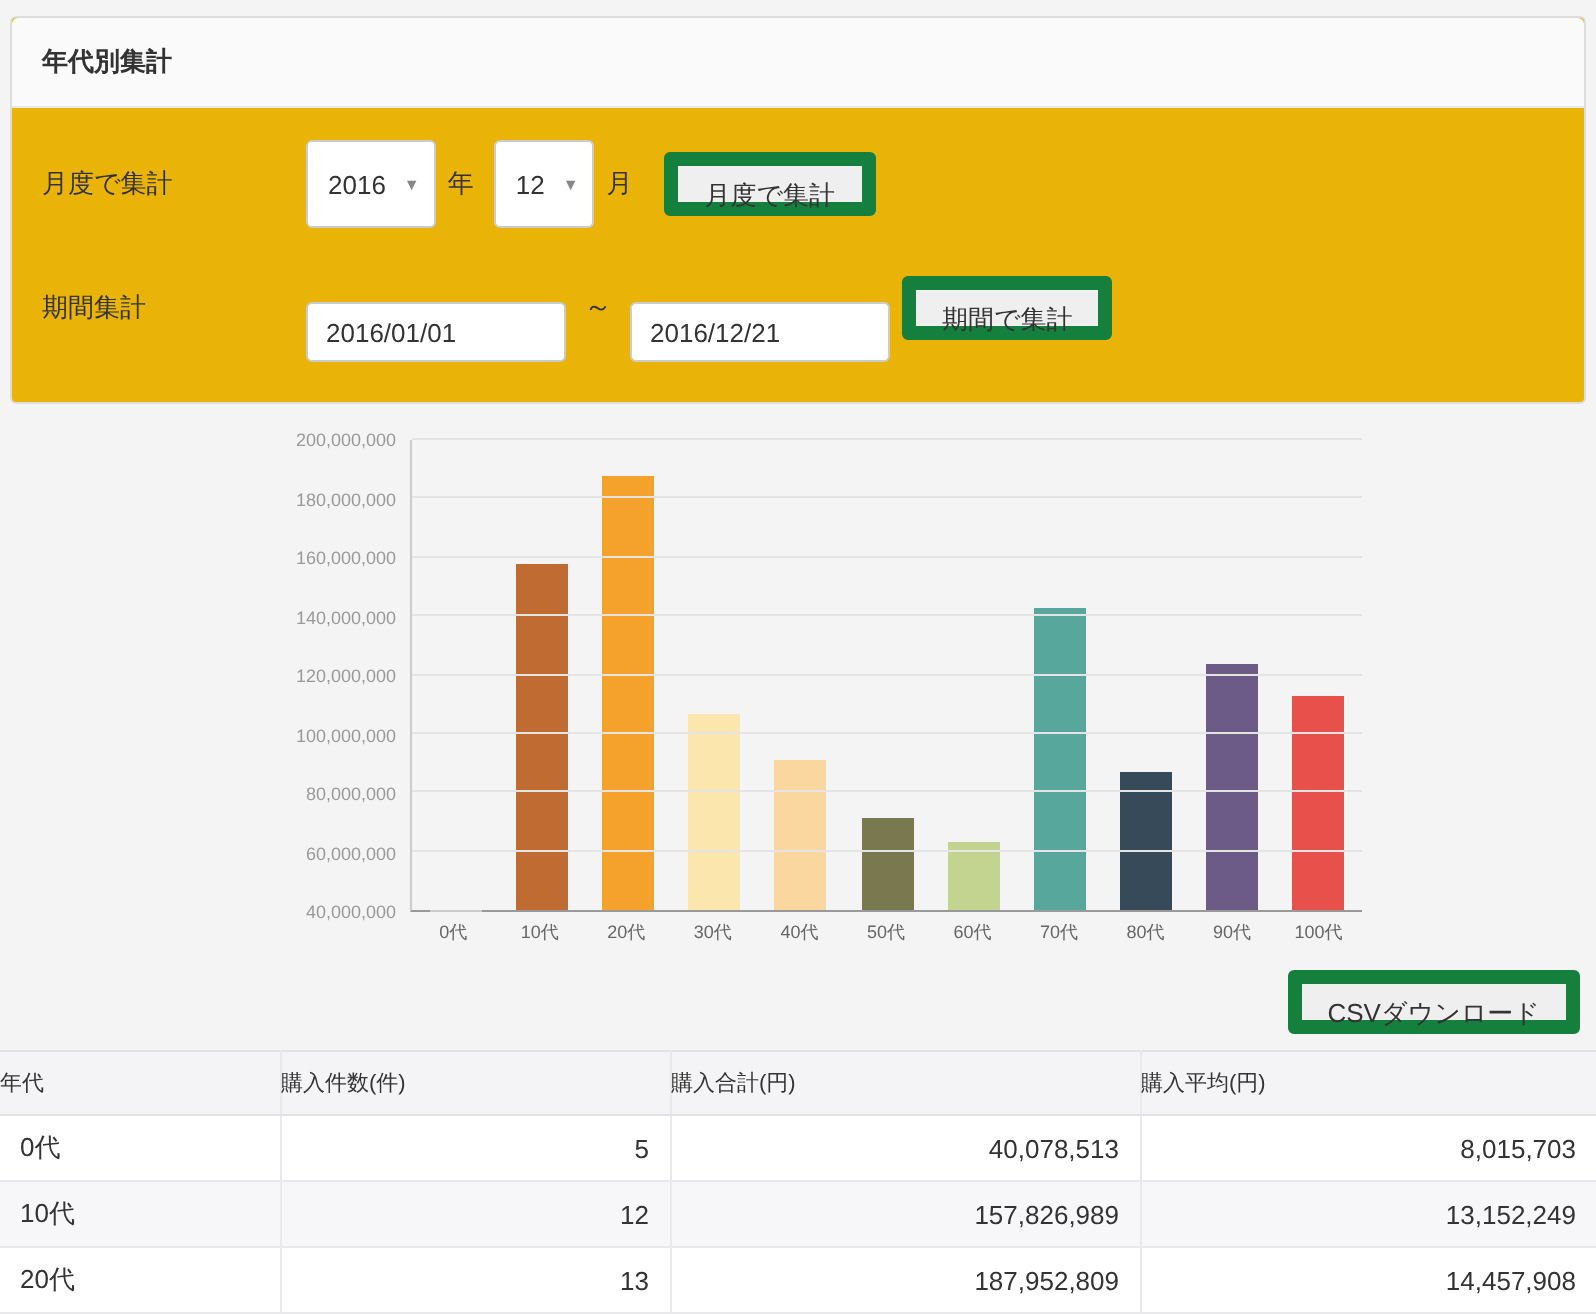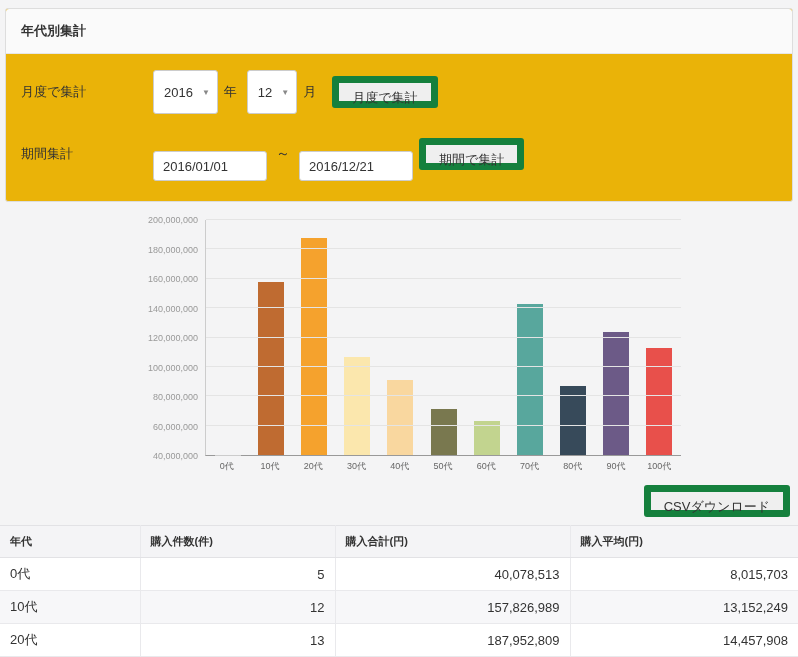--- a/index.html
+++ b/index.html
@@ -23,21 +23,21 @@
   .form-row:last-child { margin-bottom:0; }
   .form-label { width:132px; font-size:13px; color:#333; flex:0 0 132px; }
   .select {
     display:inline-flex; align-items:center; height:44px; padding:0 7px 0 10px;
     border:1px solid #ccc; border-radius:3px; background:#fff; font-size:13px;
     cursor:pointer; margin-right:6px;
   }
   .select .caret { font-size:8px; color:#888; margin-left:9px; }
   .unit { font-size:13px; margin-right:10px; }
   .text-input {
-    height:30px; width:114px; border:1px solid #ccc; border-radius:3px;
+    height:30px; width:130px; border:1px solid #ccc; border-radius:3px;
     padding:0 9px; font-size:13px; color:#333; background:#fff;margin-top:25px;
   }
   .tilde { font-size:14px; color:#333; margin:0 9px; }
   .btn {
     display:inline-block; height:32px; line-height:30px; padding:0 13px;
     background:#efefef; border:7px solid #15803d; border-radius:3px;
     font-size:13px; color:#333; cursor:pointer; margin-left:6px;
   }
 
   
@@ -60,22 +60,22 @@
   .x-axis { display:flex; width:476px; }
   .xtick { flex:1; text-align:center; font-size:9px; color:#666; padding-top:4px; }
 
   
   .csv-row { display:flex; justify-content:flex-end; padding:12px 8px 8px; }
   .csv-row .btn { margin-left:0; }
 
   
   table { width:798px; border-collapse:collapse; background:#fff; table-layout:fixed; }
   th {
-    text-align:left; font-size:11px; font-weight:bold; color:#333;
-    padding:8px 10px; background:#f4f4f6;
+    text-align:left; font-size:11px; font-weight:normal; color:#333;
+    padding:8px 0; background:#f4f4f6;
     border:1px solid #e2e2e5; border-left:none; border-right:1px solid #e9e9ec;
   }
   td {
     font-size:13px; color:#333; padding:7px 10px;
     border:1px solid #e9e9ec; border-left:none;
   }
   th:last-child, td:last-child { border-right:none; }
   tbody tr:nth-child(even) { background:#f7f7f9; }
   .col-num { text-align:right; }
   col.c1 { width:140px; } col.c2 { width:195px; } col.c3 { width:235px; } col.c4 { width:228px; }

